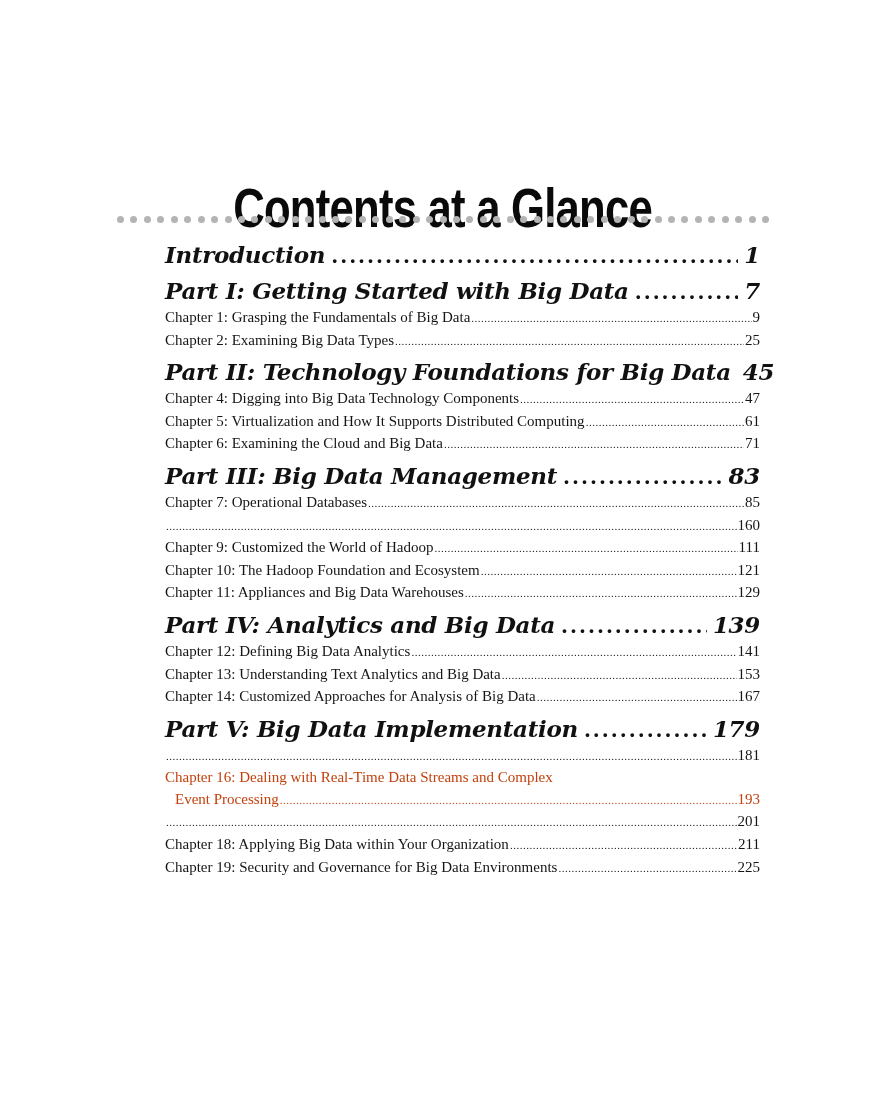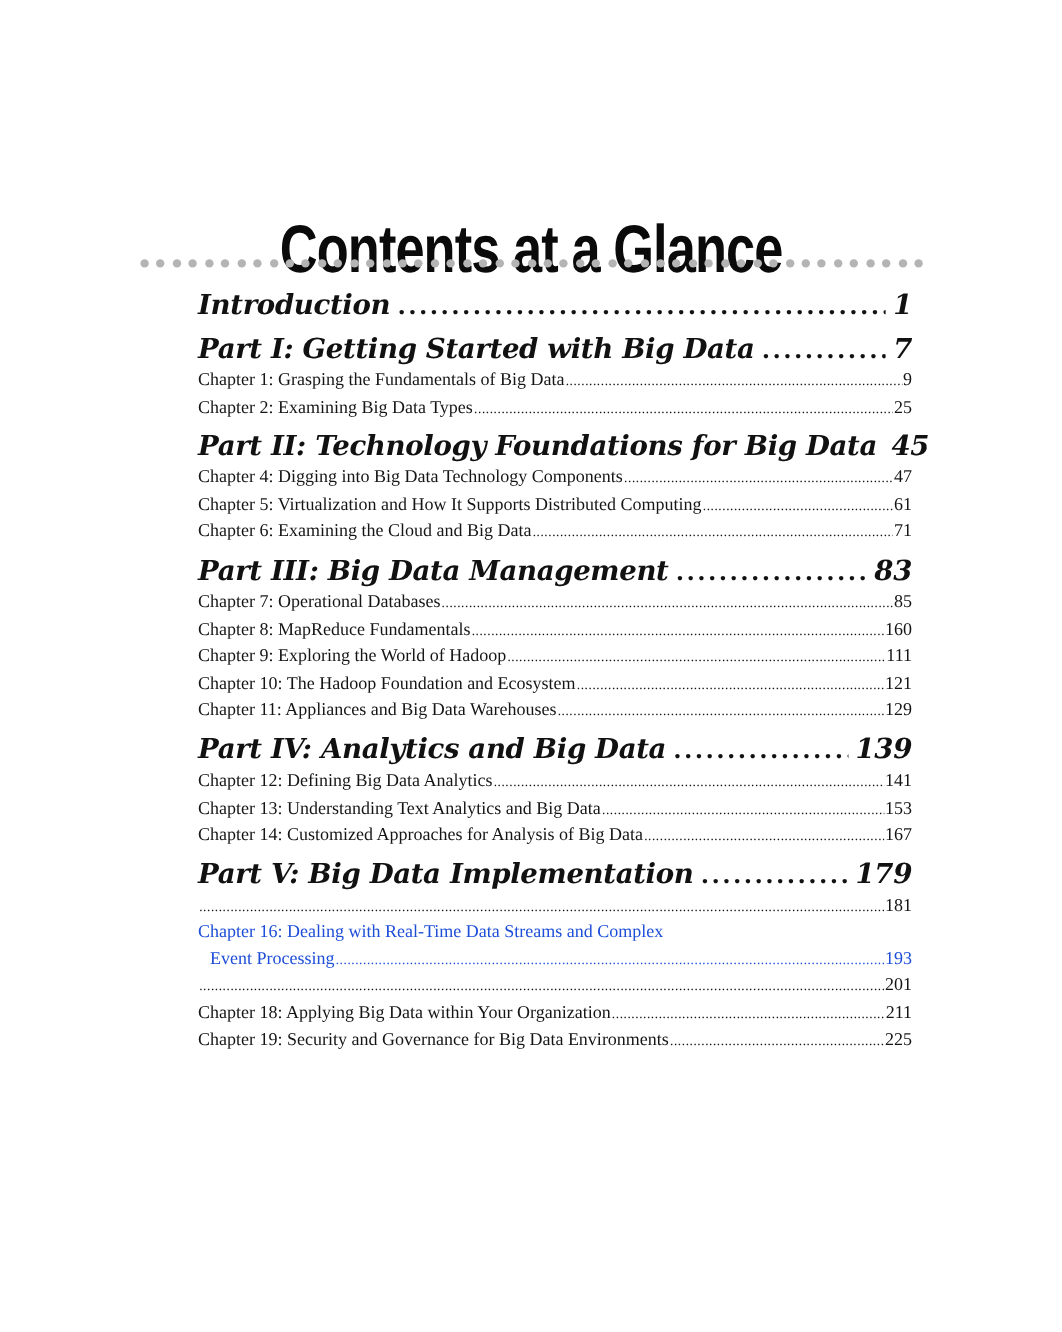--- a/index.html
+++ b/index.html
@@ -99,21 +99,21 @@
       letter-spacing: 0.5px;
     }
     .chapter-row .leader::before {
       content: "..................................................................................................................................................................................................................................";
     }
     .chapter-row .page { white-space: nowrap; }
     .chapter-wrap {
       font-family: "Liberation Serif", serif;
       font-size: 15px;
       line-height: 22px;
-      color: #1d4ed8;
+      color: #c2410c;
     }
     .chapter-wrap .line1 { white-space: nowrap; height: 22px; }
     .chapter-wrap .line2 {
       display: flex;
       align-items: baseline;
       padding-left: 10px;
       height: 22px;
     }
     .chapter-wrap .line2 .label { white-space: nowrap; }
     .chapter-wrap .line2 .leader {
@@ -234,26 +234,25 @@
     <span class="label">Part III: Big Data Management</span>
     <span class="leader"></span>
     <span class="page">83</span>
   </div>
   <div class="chapter-row">
     <span class="label">Chapter 7: Operational Databases</span>
     <span class="leader"></span>
     <span class="page">85</span>
   </div>
   <div class="chapter-row">
-    <span class="label">Chapter 8: MapReduce Fundamentals</span>
     <span class="leader"></span>
     <span class="page">160</span>
   </div>
   <div class="chapter-row">
-    <span class="label">Chapter 9: Exploring the World of Hadoop</span>
+    <span class="label">Chapter 9: Customized the World of Hadoop</span>
     <span class="leader"></span>
     <span class="page">111</span>
   </div>
   <div class="chapter-row">
     <span class="label">Chapter 10: The Hadoop Foundation and Ecosystem</span>
     <span class="leader"></span>
     <span class="page">121</span>
   </div>
   <div class="chapter-row">
     <span class="label">Chapter 11: Appliances and Big Data Warehouses</span>

